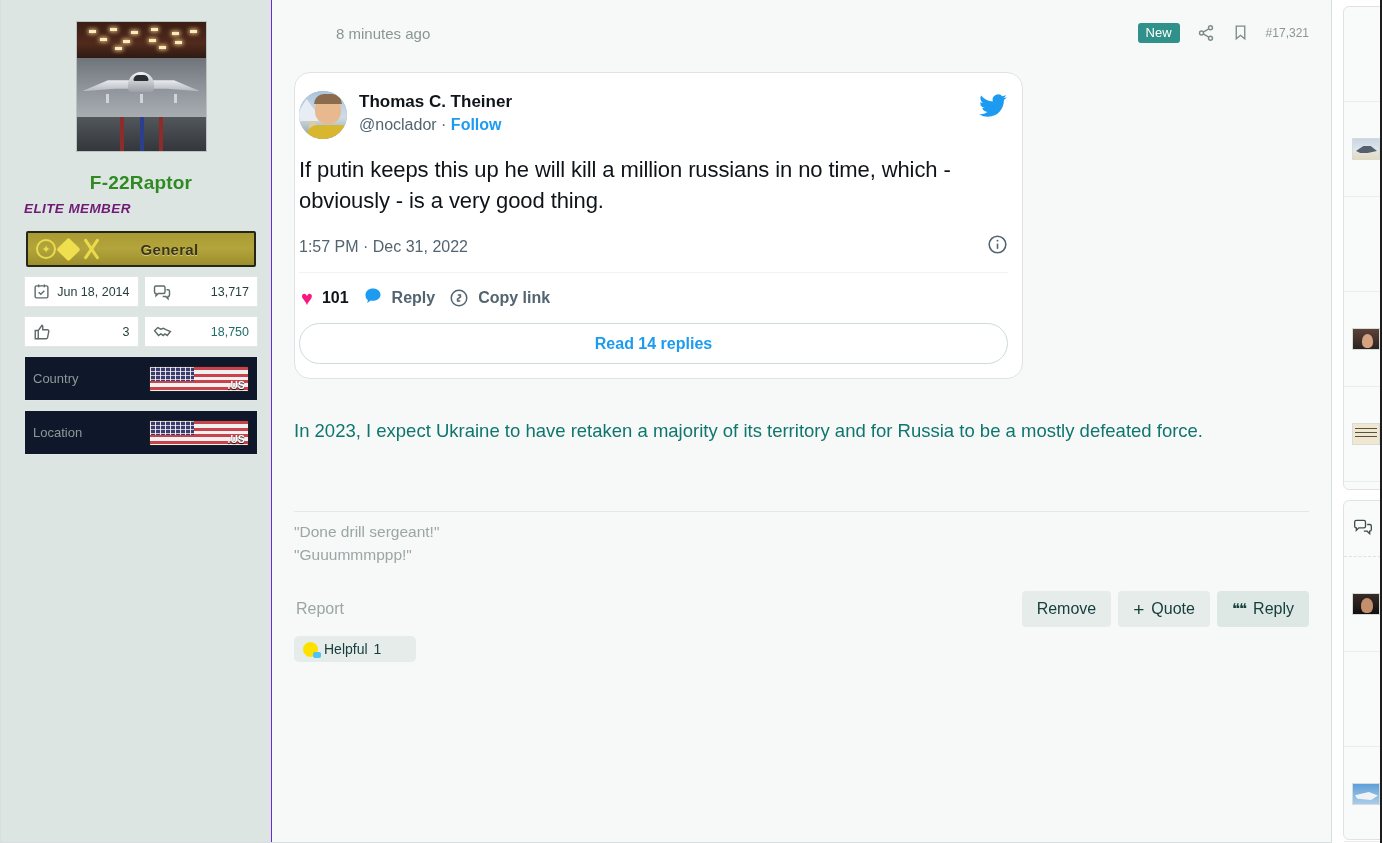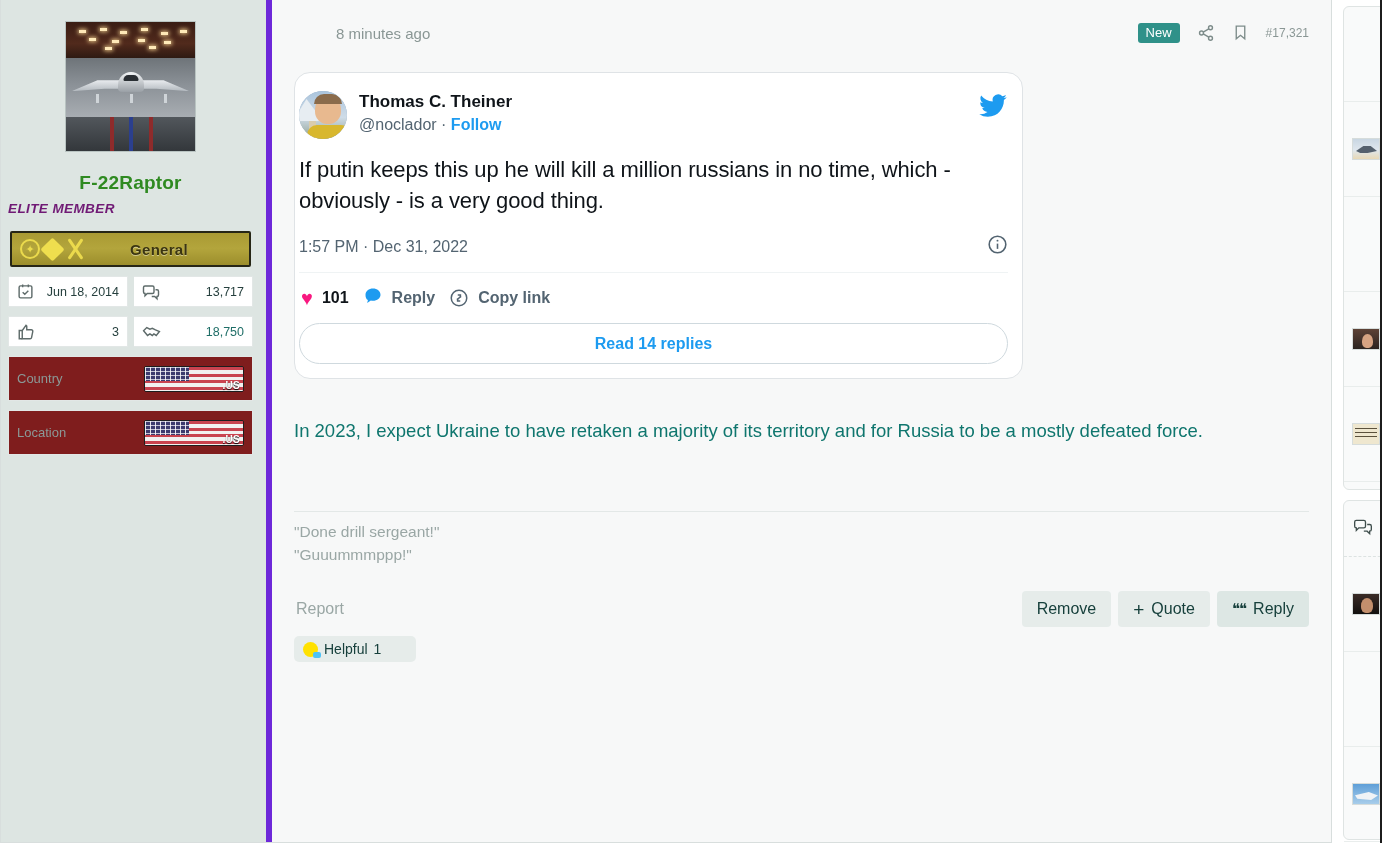--- a/index.html
+++ b/index.html
@@ -24,22 +24,22 @@
     border: 1px solid #d8dedd;
     border-top: none;
     background: #f7f8f8;
   }
 
   
   .user-col {
     width: 271px;
     flex: 0 0 271px;
     background: #dde5e2;
-    border-right: 6px solid #6d28d9;
-    padding: 14px 13px 0 7px;
+    border-right: 1px solid #6d28d9;
+    padding: 14px 13px 0 23px;
   }
   .avatar-wrap {
     display: flex;
     justify-content: center;
     margin-top: 7px;
   }
   .avatar {
     width: 131px; height: 131px;
     border: 1px solid #b9c4c2;
     background: #1b1b1f;
@@ -146,21 +146,21 @@
     padding: 0 8px; gap: 6px;
   }
   .stat-cell + .stat-cell { border-left: none; }
   .stat-ico { color: #5e6b6a; display: flex; align-items: center; }
   .stat-val {
     flex: 1; text-align: right; font-size: 12.5px; color: #26403e;
   }
   .stat-val.teal { color: #1f6e67; }
 
   .info-box {
-    background: #7f1d1d; border: 1px solid #e2e7e6;
+    background: #0f172a; border: 1px solid #e2e7e6;
     margin-top: 9px; height: 45px;
     display: flex; align-items: center; justify-content: space-between;
     padding: 0 8px;
   }
   .info-label { color: #8b9997; font-size: 13px; }
   .flag {
     width: 100px; height: 26px; position: relative;
     border: 1px solid #1d1d1d; border-radius: 2px; overflow: hidden;
     background: #b22234;
   }

